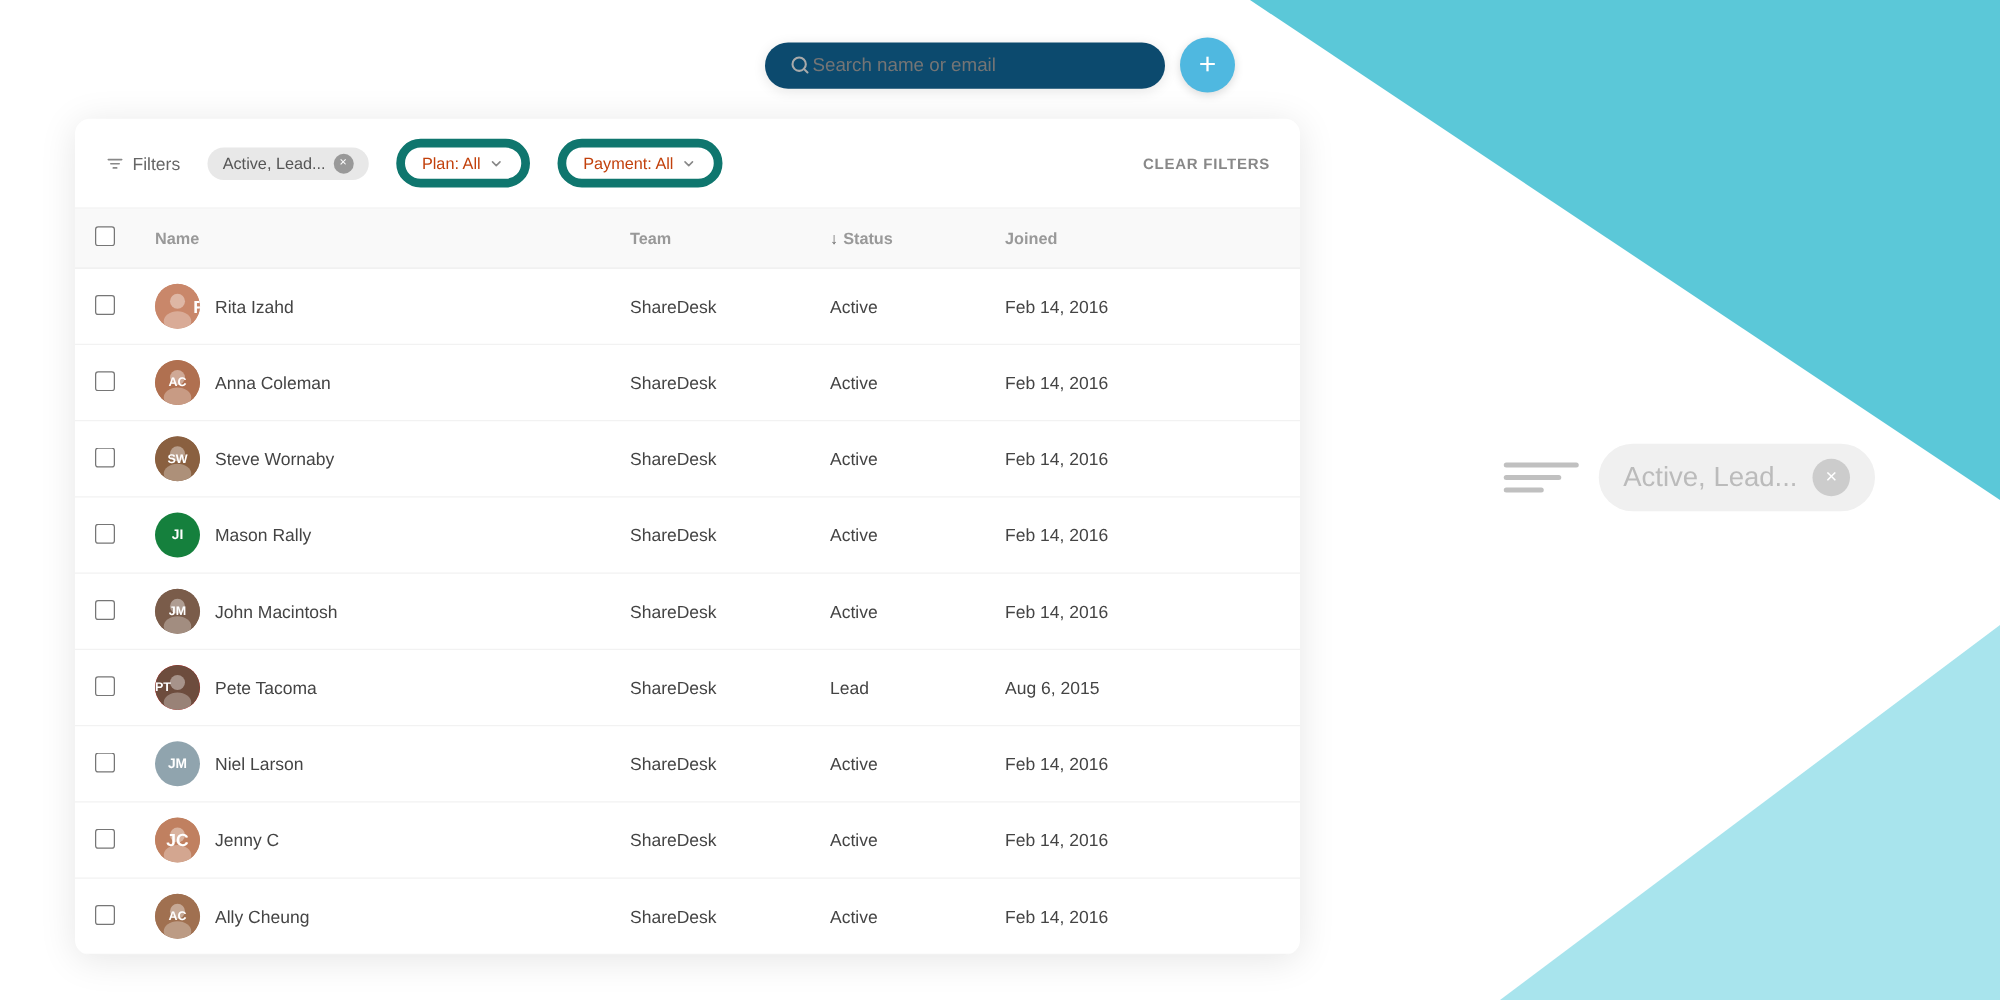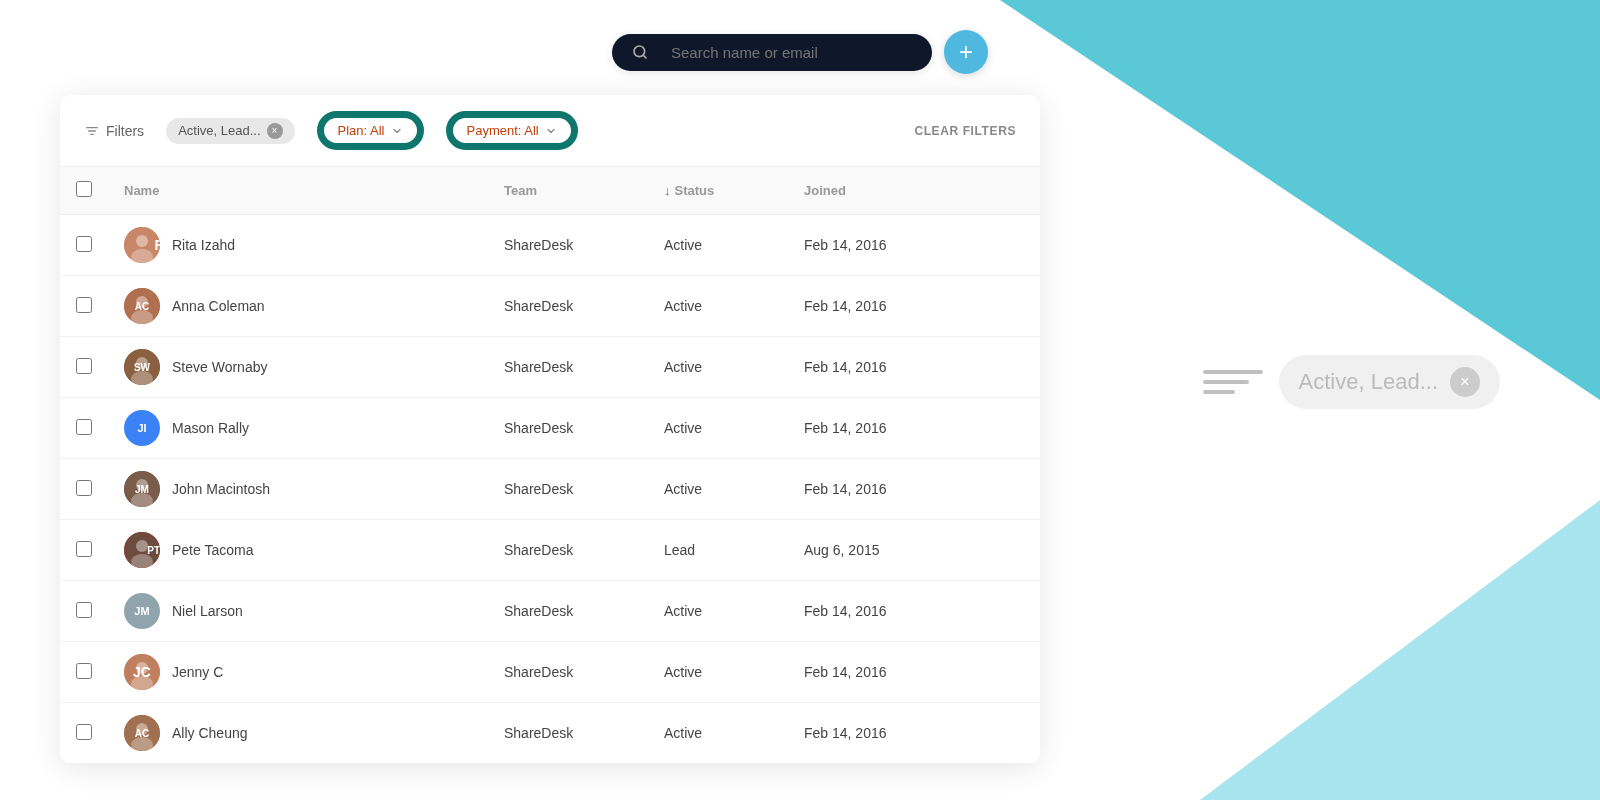--- a/index.html
+++ b/index.html
@@ -39,26 +39,26 @@
       transform: translateX(-50%);
       display: flex;
       align-items: center;
       gap: 12px;
       z-index: 10;
     }
 
     .search-box {
       display: flex;
       align-items: center;
-      background: #0f172a;
+      background: #0c4a6e;
       border-radius: 30px;
       padding: 10px 20px;
       width: 320px;
       box-shadow: 0 2px 10px rgba(0,0,0,0.1);
-      gap: 23px;
+      gap: 2px;
       justify-content: center;
     }
 
     .search-icon-svg {
       color: #aaa;
       flex-shrink: 0;
     }
 
     .search-input {
       border: none;
@@ -428,21 +428,21 @@
       <td>
         <span>Feb 14, 2016</span>
       </td>
     </tr>
           <tr>
       <td>
         <input type="checkbox" style="">
       </td>
       <td>
         <div class="name-cell">
-          <div style="width:36px;height:36px;border-radius:50%;background:#3b82f6;display:inline-flex;align-items:center;justify-content:center;font-size:11px;font-weight:700;color:#fff;flex-shrink:0;">JI</div>
+          <div style="width:36px;height:36px;border-radius:50%;background:#15803d;display:inline-flex;align-items:center;justify-content:center;font-size:11px;font-weight:700;color:#fff;flex-shrink:0;">JI</div>
           <span>Mason Rally</span>
         </div>
       </td>
       <td>
         <span>ShareDesk</span>
       </td>
       <td>
         <span>Active</span>
       </td>
       <td>
@@ -475,21 +475,21 @@
       <td>
         <span>Feb 14, 2016</span>
       </td>
     </tr>
           <tr>
       <td>
         <input type="checkbox" style="">
       </td>
       <td>
         <div class="name-cell">
-          <div style="width:36px;height:36px;border-radius:50%;background:#b91c1c;display:inline-flex;align-items:center;justify-content:flex-end;font-size:11px;font-weight:600;color:#fff;flex-shrink:0;position:relative;overflow:hidden;">
+          <div style="width:36px;height:36px;border-radius:50%;background:#b91c1c;display:inline-flex;align-items:center;justify-content:flex-start;font-size:11px;font-weight:600;color:#fff;flex-shrink:0;position:relative;overflow:hidden;">
         <svg width="36" height="36" viewBox="0 0 36 36" style="position:absolute;top:0;left:0;">
           <circle cx="18" cy="18" r="18" fill="#6d4c3d"></circle>
           <circle cx="18" cy="14" r="6" fill="rgba(255,255,255,0.4)"></circle>
           <ellipse cx="18" cy="30" rx="11" ry="8" fill="rgba(255,255,255,0.3)"></ellipse>
         </svg>
         <span style="position:relative;z-index:1;font-size:10px;">PT</span>
       </div>
           <span>Pete Tacoma</span>
         </div>
       </td>

